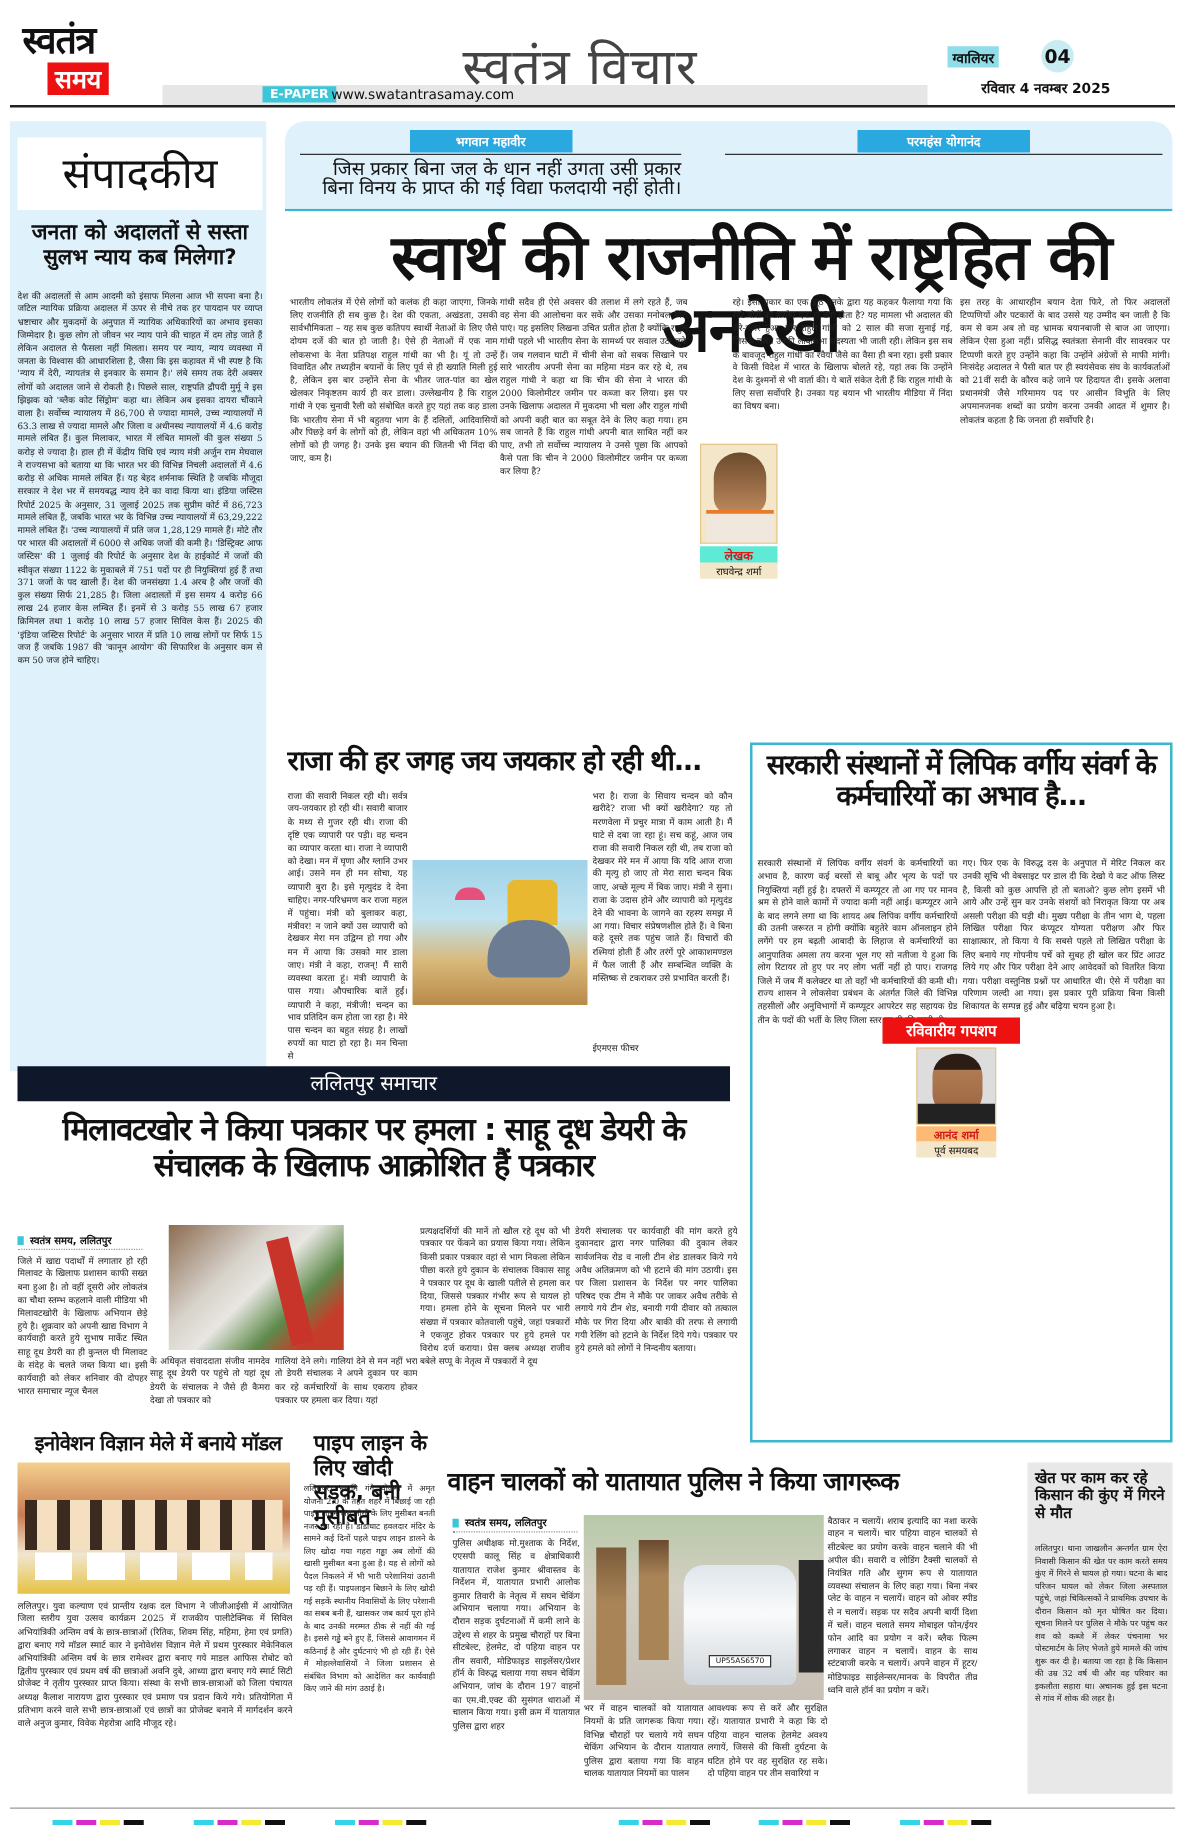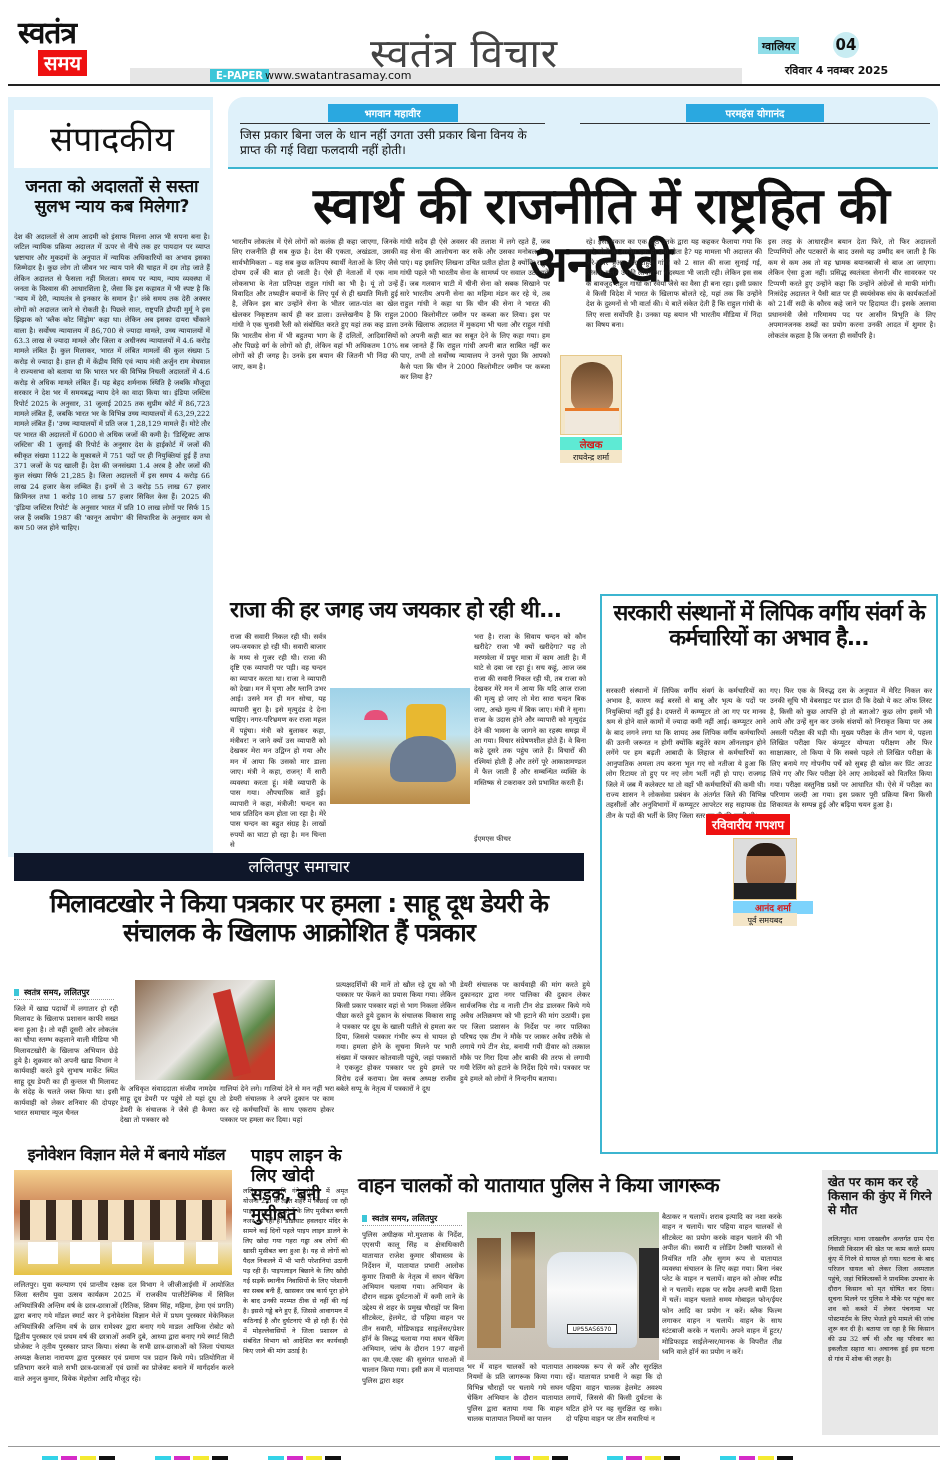--- a/index.html
+++ b/index.html
@@ -21,45 +21,45 @@
 #mast-rule{left:8px;top:84px;width:932px;height:2px;background:#222}
 
 #ed-col{left:8px;top:97px;width:205px;height:760px;background:#dff1fa}
 #ed-label{left:14px;top:110px;width:196px;height:58px;background:#fff;font-size:34px;font-weight:normal;text-align:center;line-height:58px}
 #ed-head{left:12px;top:177px;width:200px;font-size:17px;text-align:center}
 #ed-body{left:14px;top:232px;width:196px;height:615px}
 
 #quote-panel{left:228px;top:97px;width:710px;height:72px;background:#dff1fa;border-radius:16px 16px 0 0;border-bottom:2px solid #3cb5d0}
 .qtag{background:#2aa8e0;color:#fff;font-size:10px;font-weight:bold;padding:2px 16px;text-align:center}
 .qrule{height:1px;background:#333}
-.qtext{font-size:12px;text-align:left;line-height:15px;color:#111}
+.qtext{font-size:15px;text-align:right;line-height:15px;color:#111}
 
 #main-head{left:256px;top:178px;width:690px;font-size:50px;text-align:center;letter-spacing:-1px}
 .col4{top:237px;width:166px;height:345px}
 #author1{left:560px;top:355px;width:62px;height:80px;background:#f4e6c8;border:1px solid #e6c98a;overflow:hidden}
 #author1 .face{position:absolute;left:10px;top:6px;width:42px;height:50px;border-radius:20px 20px 14px 14px;background:linear-gradient(#6b4a2c,#c08a5e)}
 #author1 .shirt{position:absolute;left:4px;top:52px;width:54px;height:28px;background:#f0e8dc;border-top:3px solid #e87a2a}
 #author1-lbl{left:560px;top:437px;width:62px;font-size:10px;color:#d41b1b;text-align:center;font-weight:bold;background:#5eead4}
 #author1-name{left:560px;top:450px;width:62px;font-size:8px;text-align:center;background:#f4e6c8;padding:1px 0}
 
 #raja-head{left:230px;top:597px;width:355px;font-size:22px;letter-spacing:-1px}
 #raja-img{left:330px;top:688px;width:140px;height:116px;background:linear-gradient(180deg,#9fd2e8 0%,#bfe3f0 40%,#d8b87a 70%,#b88a48 100%);overflow:hidden}
 #raja-img .ele{position:absolute;left:60px;top:48px;width:66px;height:46px;border-radius:30px 30px 10px 10px;background:#6c7c92}
 #raja-img .howdah{position:absolute;left:76px;top:16px;width:40px;height:36px;background:#e8b830;border-radius:6px 6px 0 0}
 #raja-img .umb{position:absolute;left:34px;top:22px;width:24px;height:10px;border-radius:12px 12px 0 0;background:#e6507a}
 
 #sark-box{left:600px;top:594px;width:338px;height:560px;border:2px solid #3cb5d0;background:#fff}
 #sark-head{left:606px;top:600px;width:326px;font-size:22px;text-align:center;letter-spacing:-1px}
 #sark-c1{left:606px;top:686px;width:160px;height:460px}
 #sark-c2{left:770px;top:686px;width:162px;height:460px}
-#gossip{left:706px;top:814px;background:#e11;color:#fff;font-size:12px;font-weight:bold;padding:2px 6px}
+#gossip{left:706px;top:814px;background:#e11;color:#fff;font-size:12px;font-weight:bold;padding:2px 19px}
 #author2{left:733px;top:838px;width:64px;height:62px;background:#ddd;overflow:hidden;border:1px solid #e6c98a}
 #author2 .face{position:absolute;left:12px;top:4px;width:40px;height:50px;border-radius:18px;background:linear-gradient(#2b1d14 0%,#2b1d14 25%,#b07a52 26%,#9a6442 100%)}
 #author2 .suit{position:absolute;left:0;top:44px;width:64px;height:20px;background:#222}
-#author2-name{left:733px;top:901px;width:80px;font-size:9px;color:#d41b1b;font-weight:bold;text-align:center;background:#7dd3fc}
+#author2-name{left:733px;top:901px;width:64px;font-size:9px;color:#d41b1b;font-weight:bold;text-align:center;background:#fdba74}
 #author2-role{left:733px;top:913px;width:64px;font-size:8px;text-align:center;background:#f4e6c8;padding:1px 0}
 
 #lal-bar{left:14px;top:853px;width:570px;height:28px;background:#0f172a;color:#fff;font-size:16px;text-align:center;line-height:28px}
 #lal-head{left:14px;top:890px;width:570px;font-size:25px;text-align:center;letter-spacing:-1px}
 .dateline{font-size:8px;font-weight:bold;color:#111;border-bottom:1px dotted #999;padding-bottom:2px}
 .dateline:before{content:"";display:inline-block;width:5px;height:7px;background:#3cc6d8;margin-right:5px;vertical-align:-1px}
 #lal-date{left:14px;top:986px;width:100px}
 #lal-c1{left:14px;top:1004px;width:104px;height:135px}
 #lal-img{left:135px;top:980px;width:140px;height:100px;background:linear-gradient(135deg,#8c6c52 0%,#d7d2ca 35%,#e8e6e2 50%,#5e8a4a 70%,#c63c2a 85%)}
 #lal-img .arm{position:absolute;left:88px;top:10px;width:18px;height:86px;background:#c8342a;transform:rotate(-14deg)}

